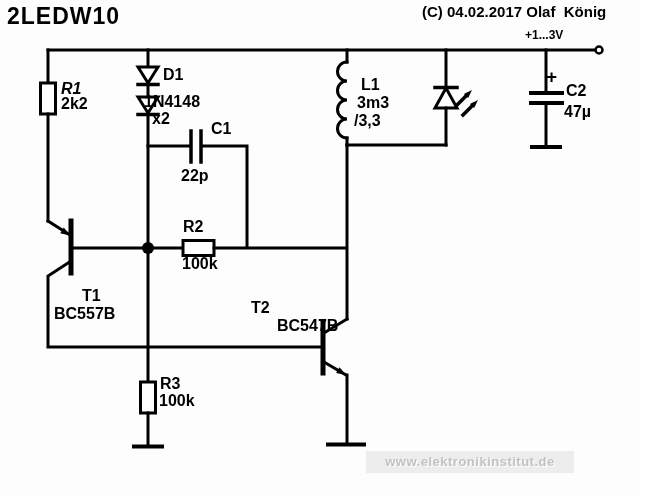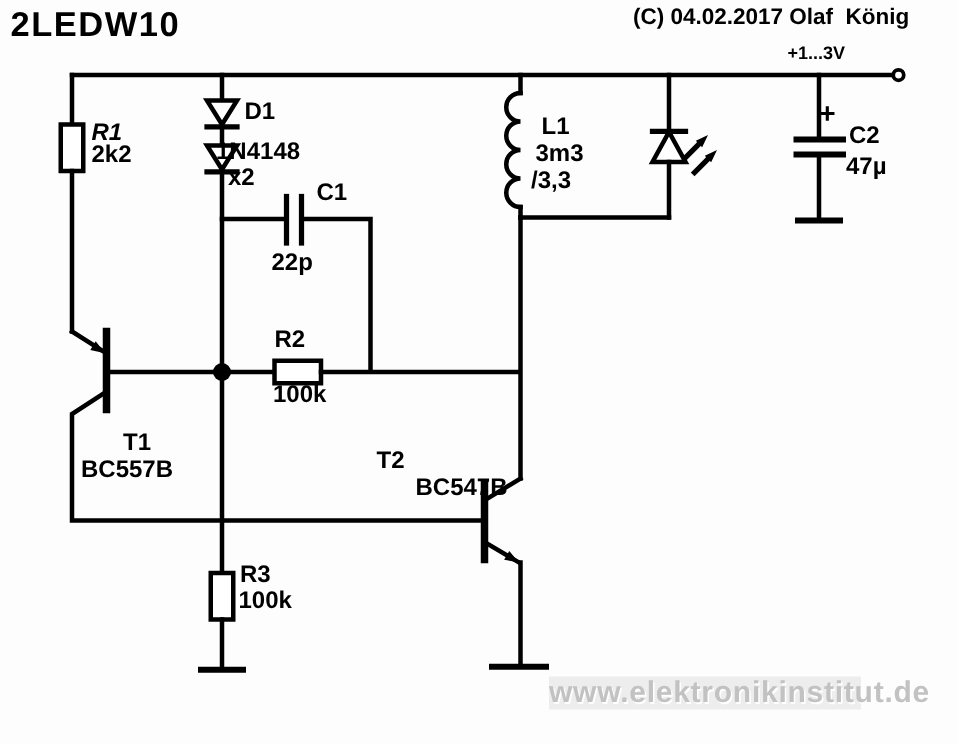--- a/index.html
+++ b/index.html
@@ -20,22 +20,22 @@
     position:absolute;font-weight:bold;font-size:16px;line-height:17px;
     color:var(--line);white-space:pre;letter-spacing:0px;
   }
   .title{font-size:23px;line-height:25px;letter-spacing:1px;}
   .copyright{font-size:15px;}
   .supply{font-size:12px;}
   .plus{font-size:19px;}
   .watermark{
     background:var(--watermark-bg);
     color:var(--watermark-text);
-    font-size:20px;line-height:22px;letter-spacing:0.5px;
-    text-align:left;
+    font-size:13px;line-height:22px;letter-spacing:0.5px;
+    text-align:center;
     text-shadow:1px 1px 0 #ffffff;
     width:208px;height:22px;
   }
 </style>
 </head>
 <body>
 
 <div class="stage">
 
   <svg class="circuit" width="645" height="496" viewBox="0 0 645 496" fill="none" stroke="currentColor" stroke-width="3" stroke-linecap="square">

